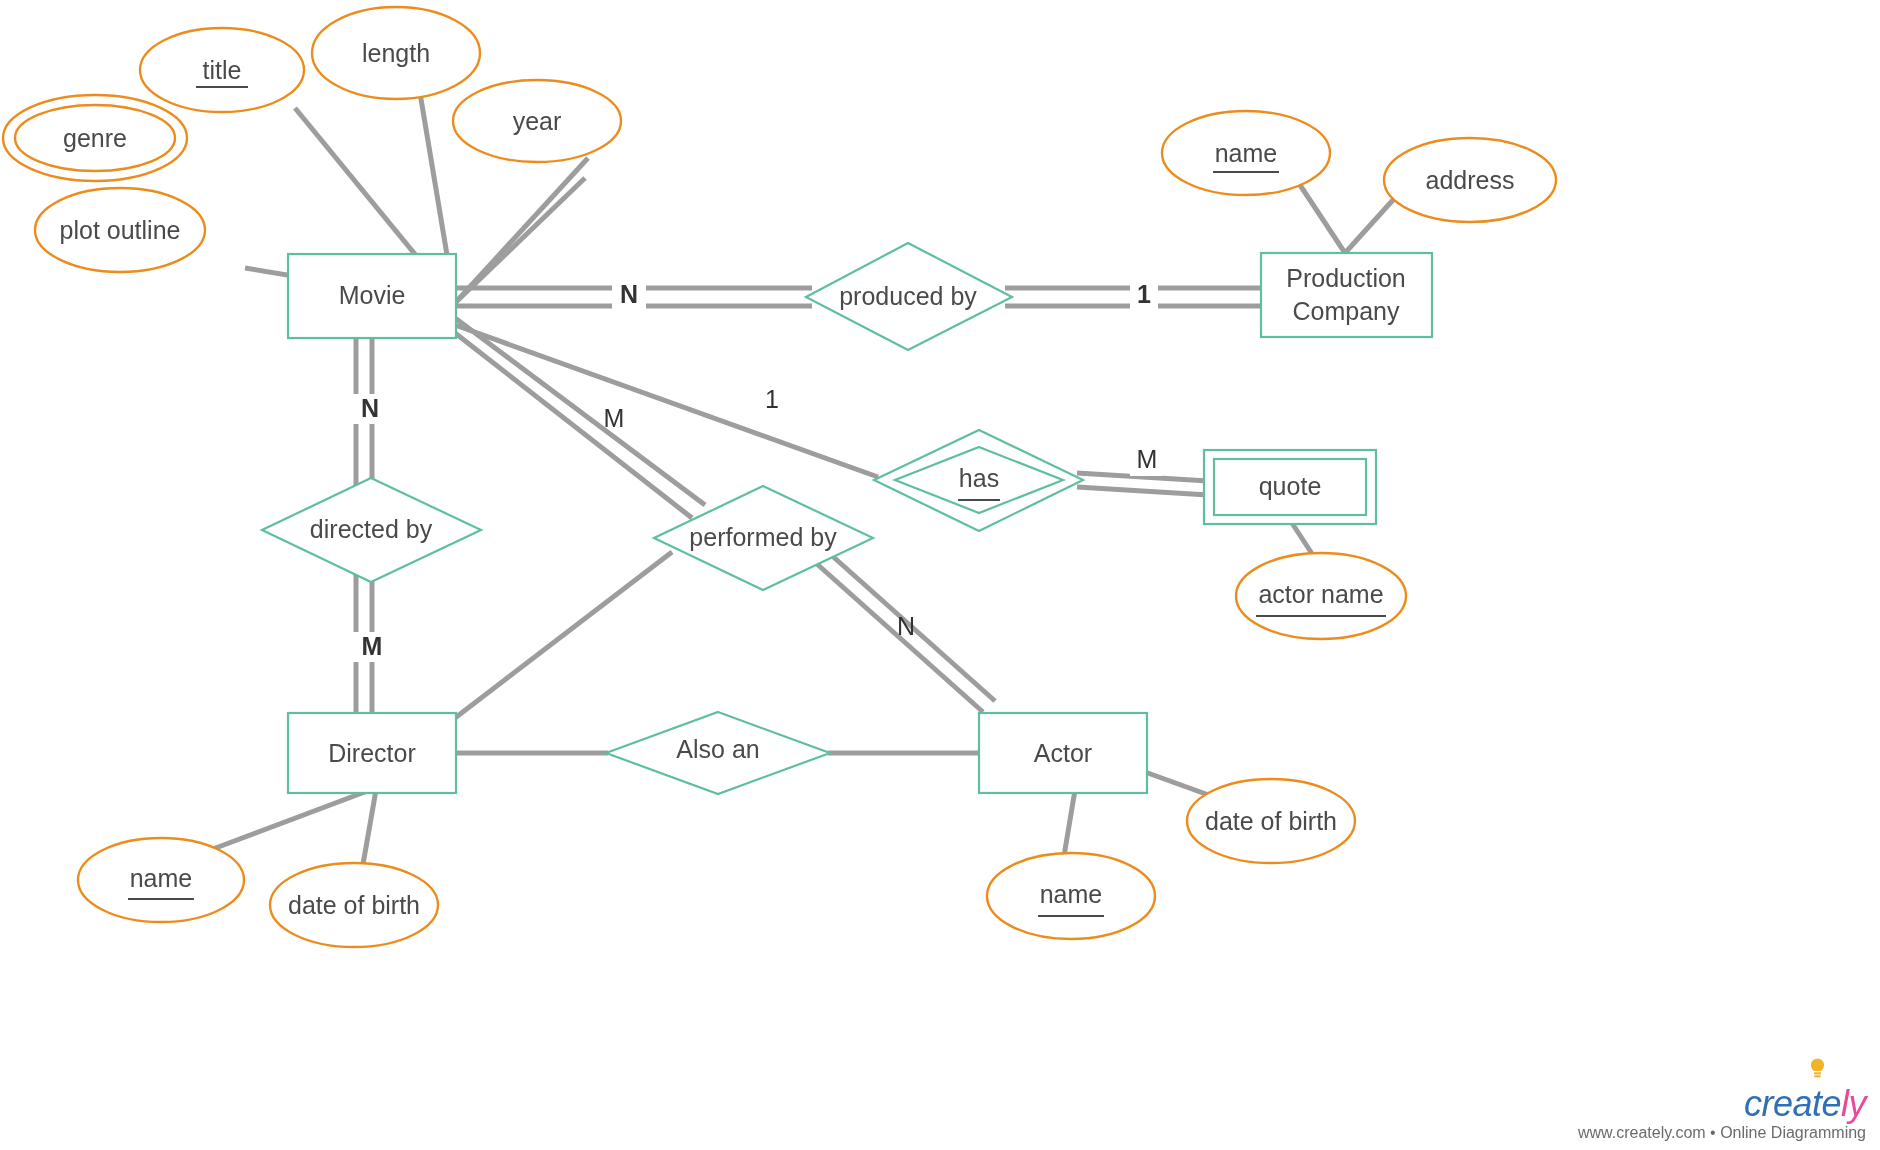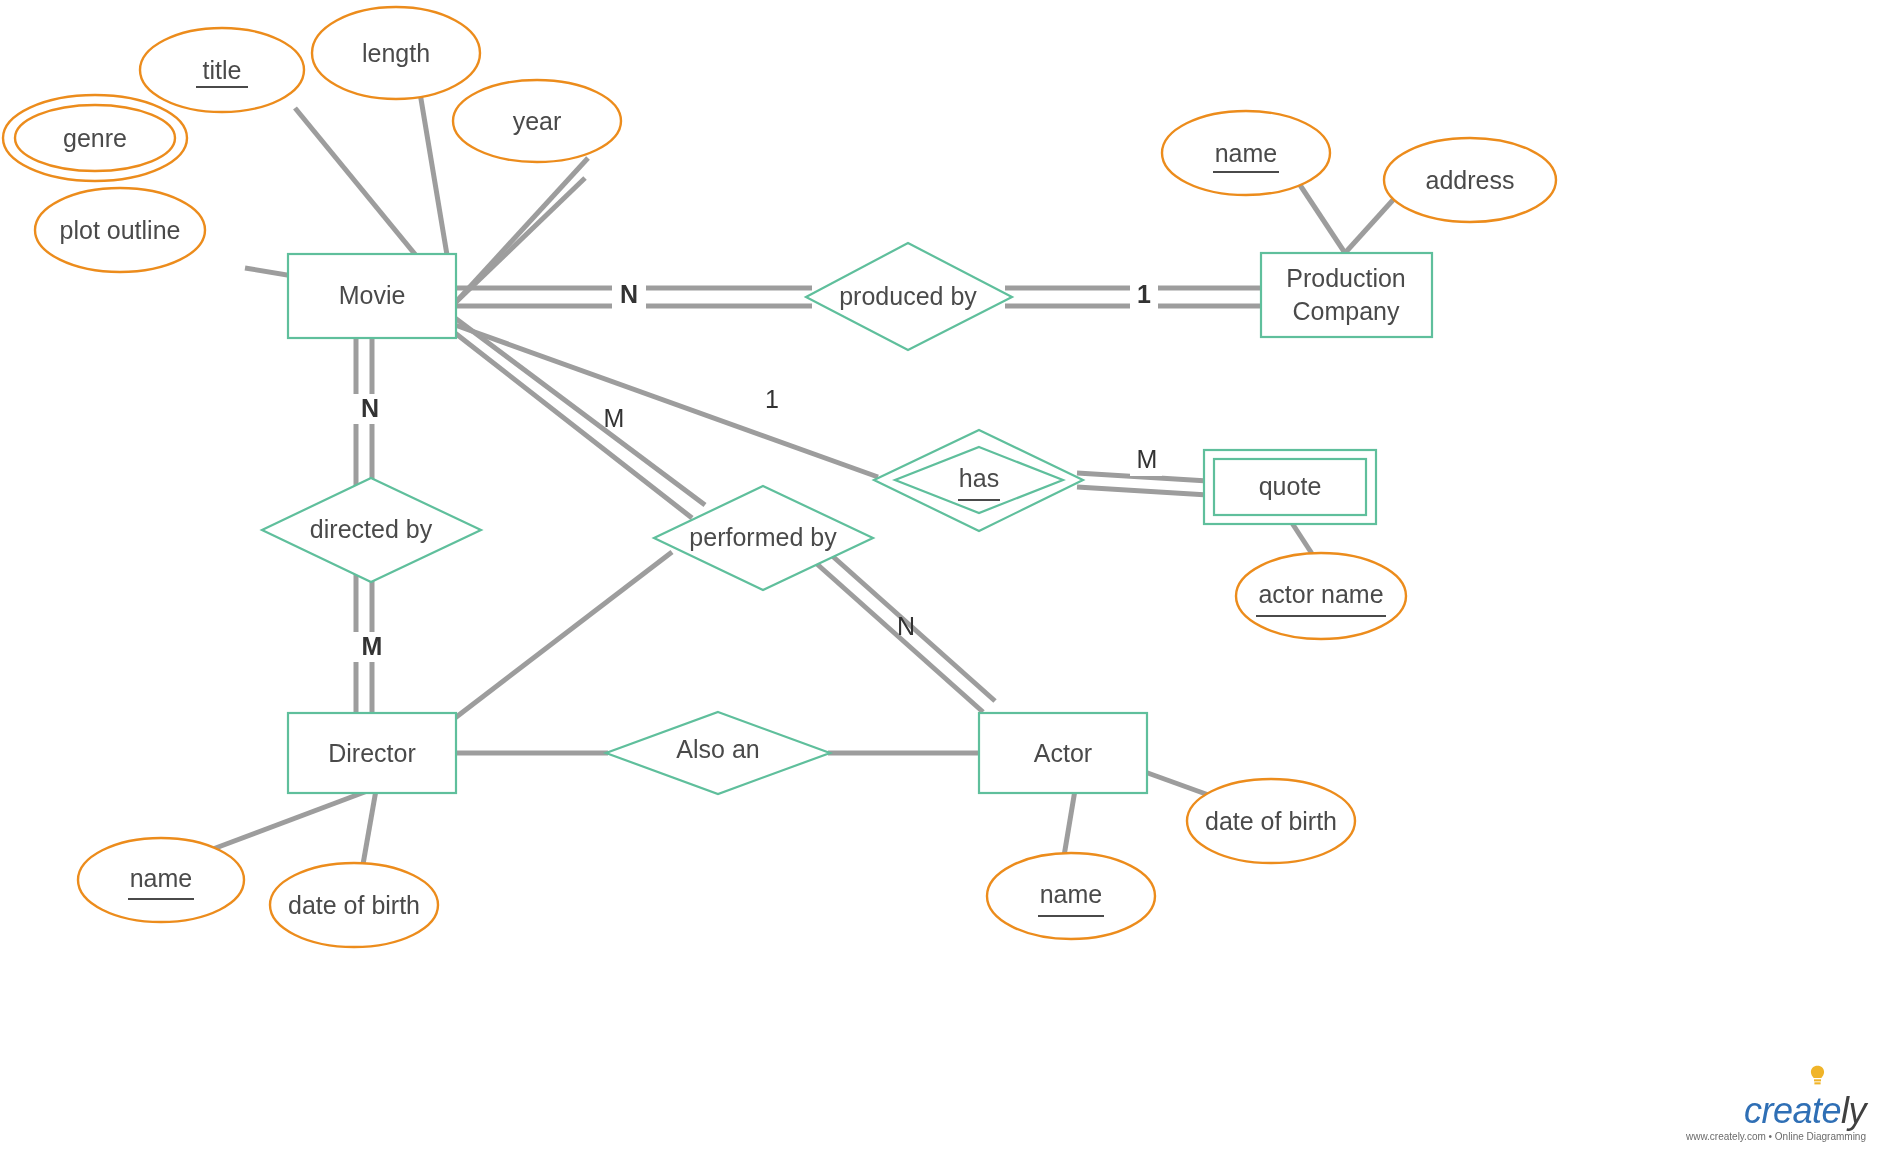--- a/index.html
+++ b/index.html
@@ -71,24 +71,24 @@
     user-select: none;
   }
   .wm-word {
     font-family: "Liberation Sans", sans-serif;
     font-size: 36px;
     letter-spacing: -0.5px;
     line-height: 1;
     font-style: italic;
   }
   .wm-blue { color: #2f6fb5; }
-  .wm-yellow { color: #404040; }
+  .wm-yellow { color: #ec4899; }
   .wm-sub {
     font-family: "Liberation Sans", sans-serif;
-    font-size: 10px;
+    font-size: 16px;
     color: #6b6b6b;
     margin-top: 2px;
   }
   .wm-bulb {
     position: absolute;
     right: 40px;
     bottom: 42px;
     width: 17px;
     height: 22px;
   }

